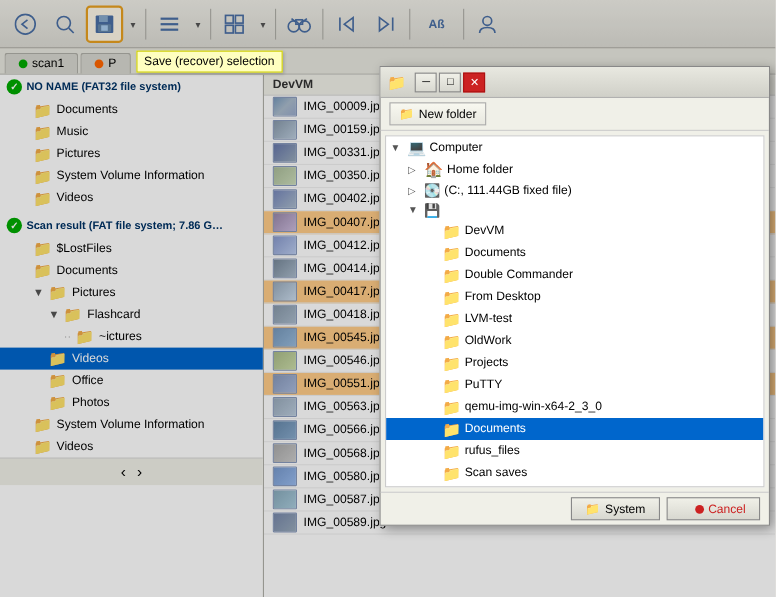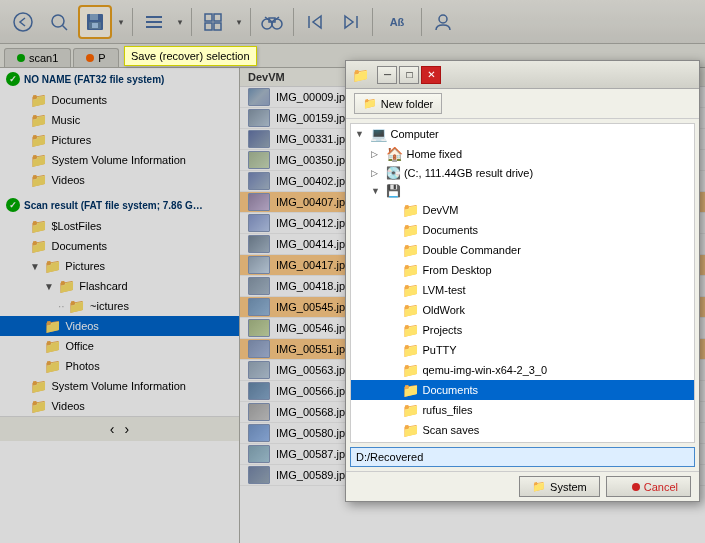--- a/index.html
+++ b/index.html
@@ -554,27 +554,27 @@
 
         <div class="modal-tree-item">
           <span class="expand-arrow">▼</span>
           <span style="font-size:14px;">💻</span>
           <span>Computer</span>
         </div>
 
         <div class="modal-tree-item" style="padding-left:20px;">
           <span class="expand-arrow">▷</span>
           <span style="font-size:14px;">🏠</span>
-          <span>Home fixed</span>
+          <span>Home folder</span>
         </div>
 
         <div class="modal-tree-item" style="padding-left:20px;">
           <span class="expand-arrow">▷</span>
           <span style="font-size:12px;">💽</span>
-          <span>(C:, 111.44GB result drive)</span>
+          <span>(C:, 111.44GB fixed file)</span>
         </div>
 
         <div class="modal-tree-item" style="padding-left:20px;">
           <span class="expand-arrow">▼</span>
           <span style="font-size:12px;">💾</span>
         </div>
 
         <div class="modal-tree-item" style="padding-left:36px;">
           <span class="expand-arrow"> </span>
           <span style="font-size:14px;">📁</span>
@@ -630,23 +630,20 @@
           <span style="font-size:14px;">📁</span>
           <span>rufus_files</span>
         </div>
         <div class="modal-tree-item" style="padding-left:36px;">
           <span class="expand-arrow"> </span>
           <span style="font-size:14px;">📁</span>
           <span>Scan saves</span>
         </div>
       </div>
 
-      <div class="modal-path-bar">
-        <input type="text" class="modal-path-input" value="D:/Recovered" style="">
-      </div>
 
       <div class="modal-footer">
         <button class="modal-footer-btn">
           <span>📁</span>
           <span>System</span>
         </button>
         <button class="modal-footer-btn cancel">
           <span style="width:8px;height:8px;background:#cc2222;border-radius:50%;display:inline-block;"></span>
           <span>Cancel</span>
         </button>

